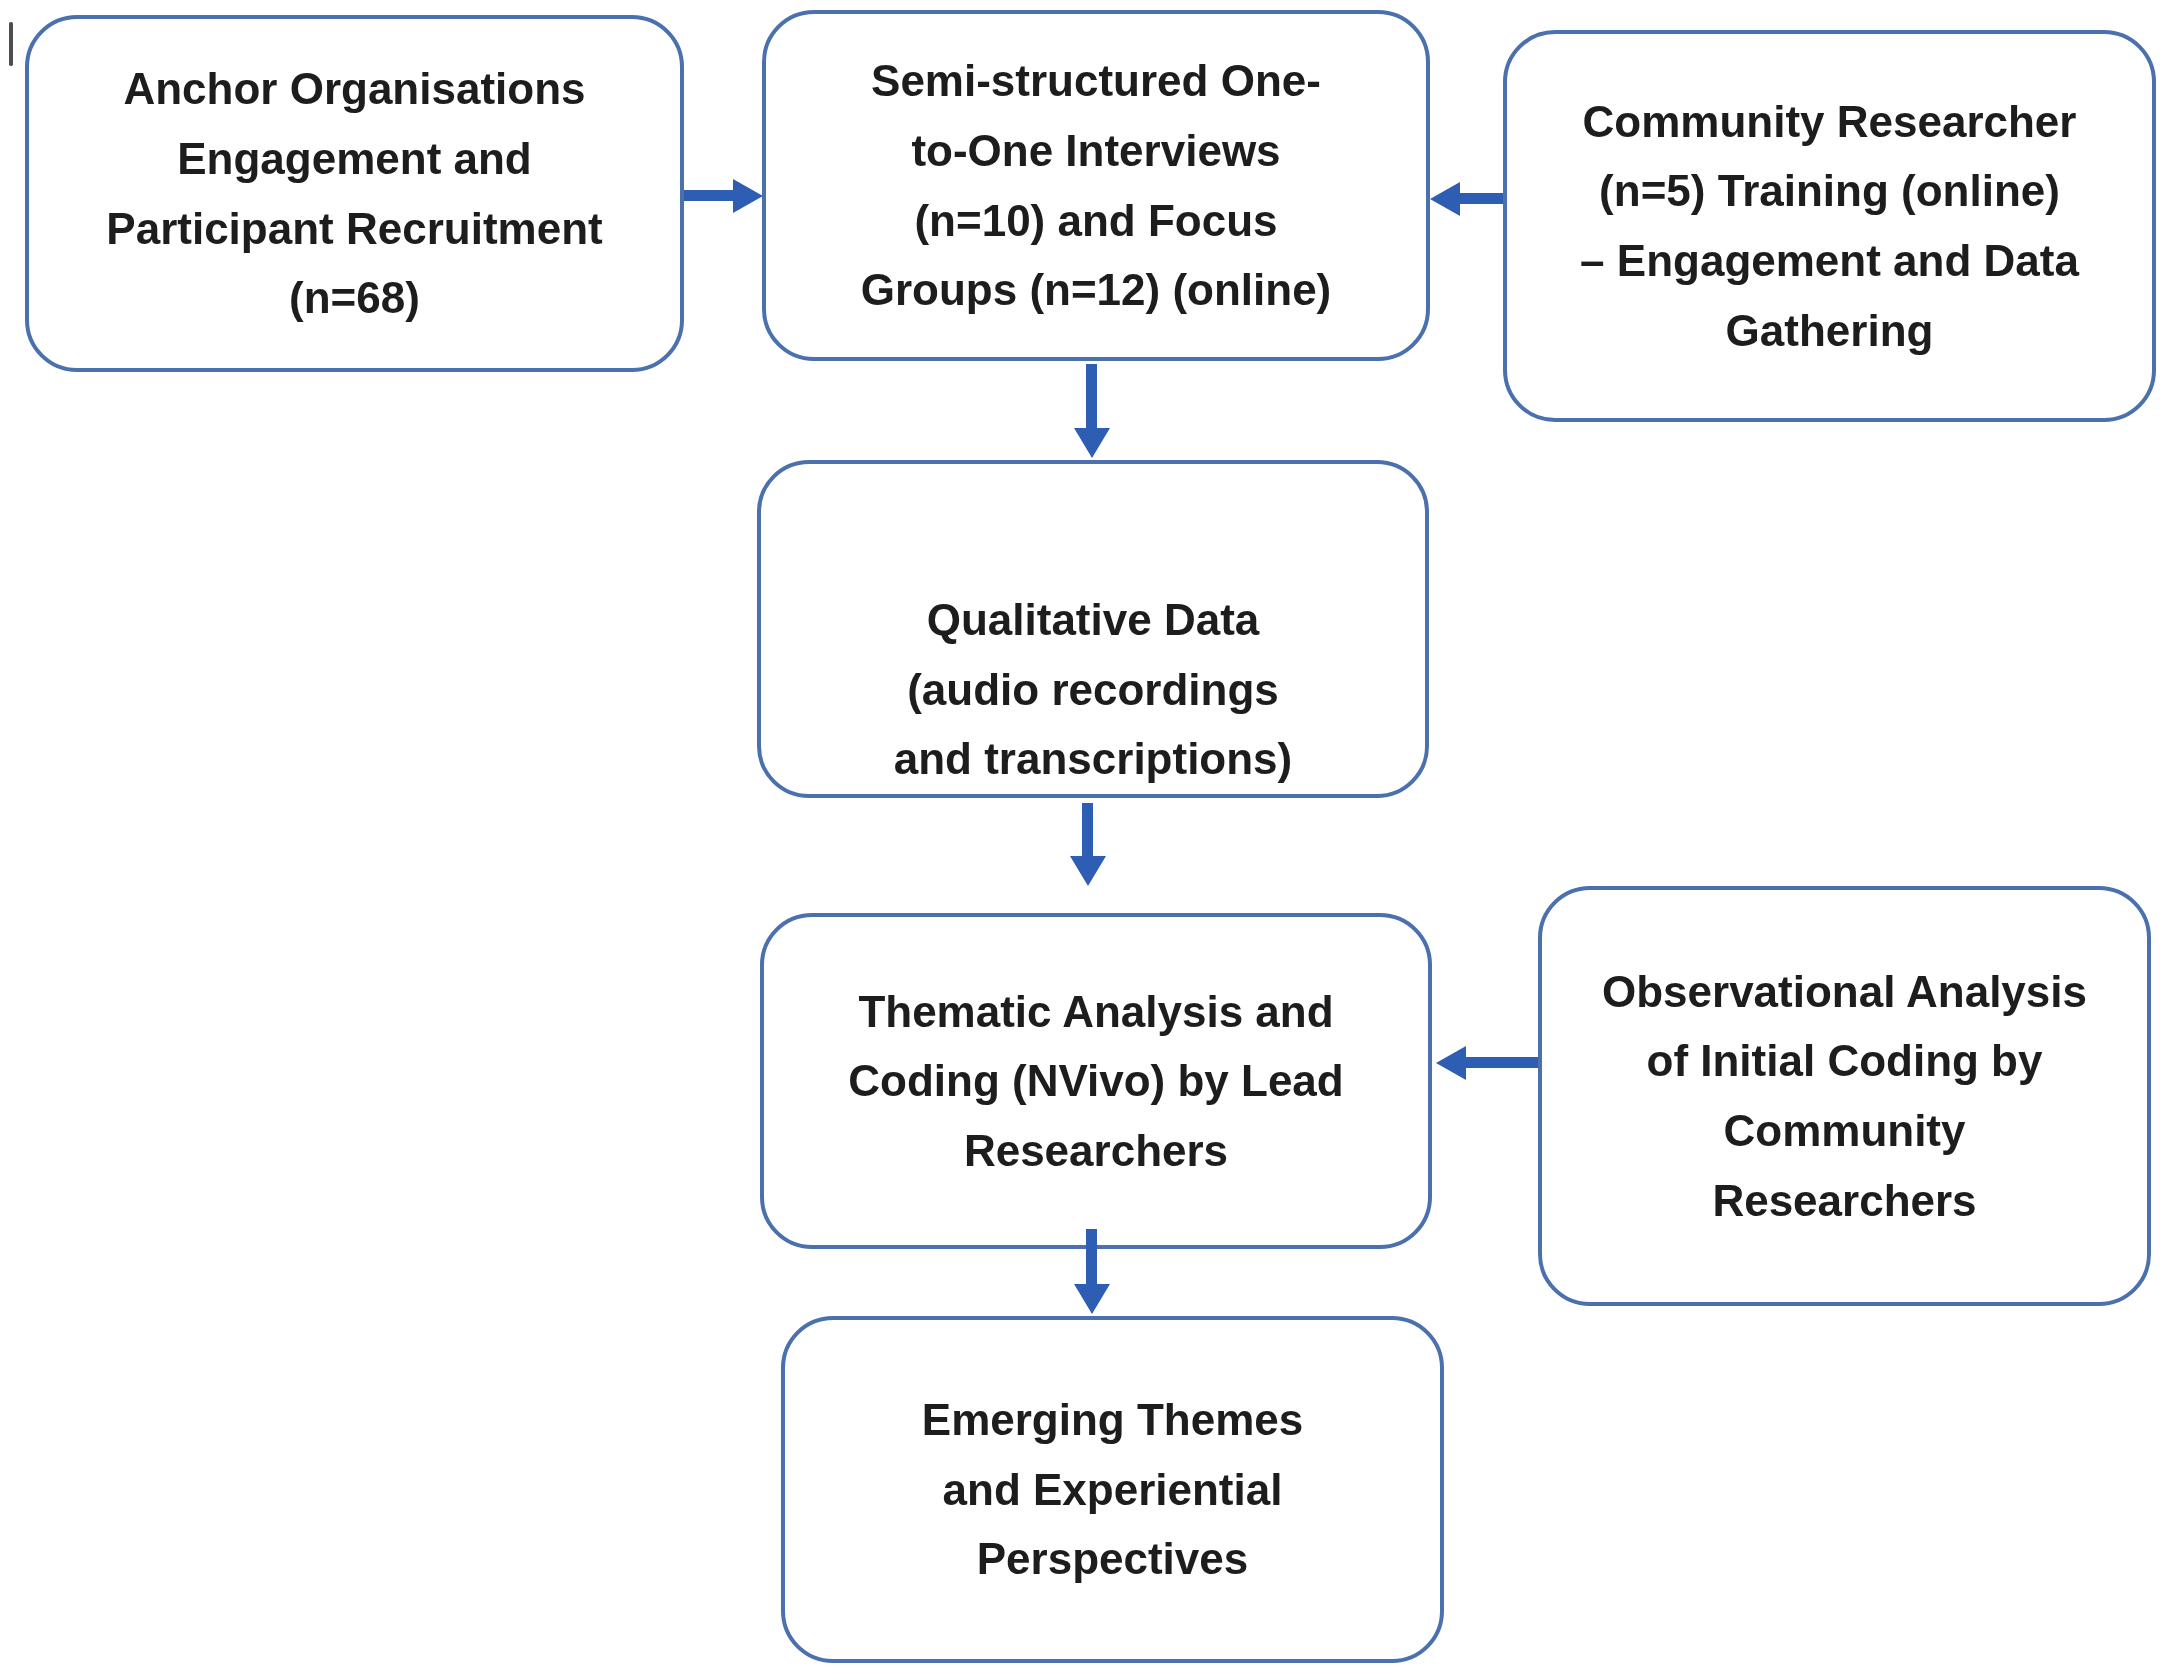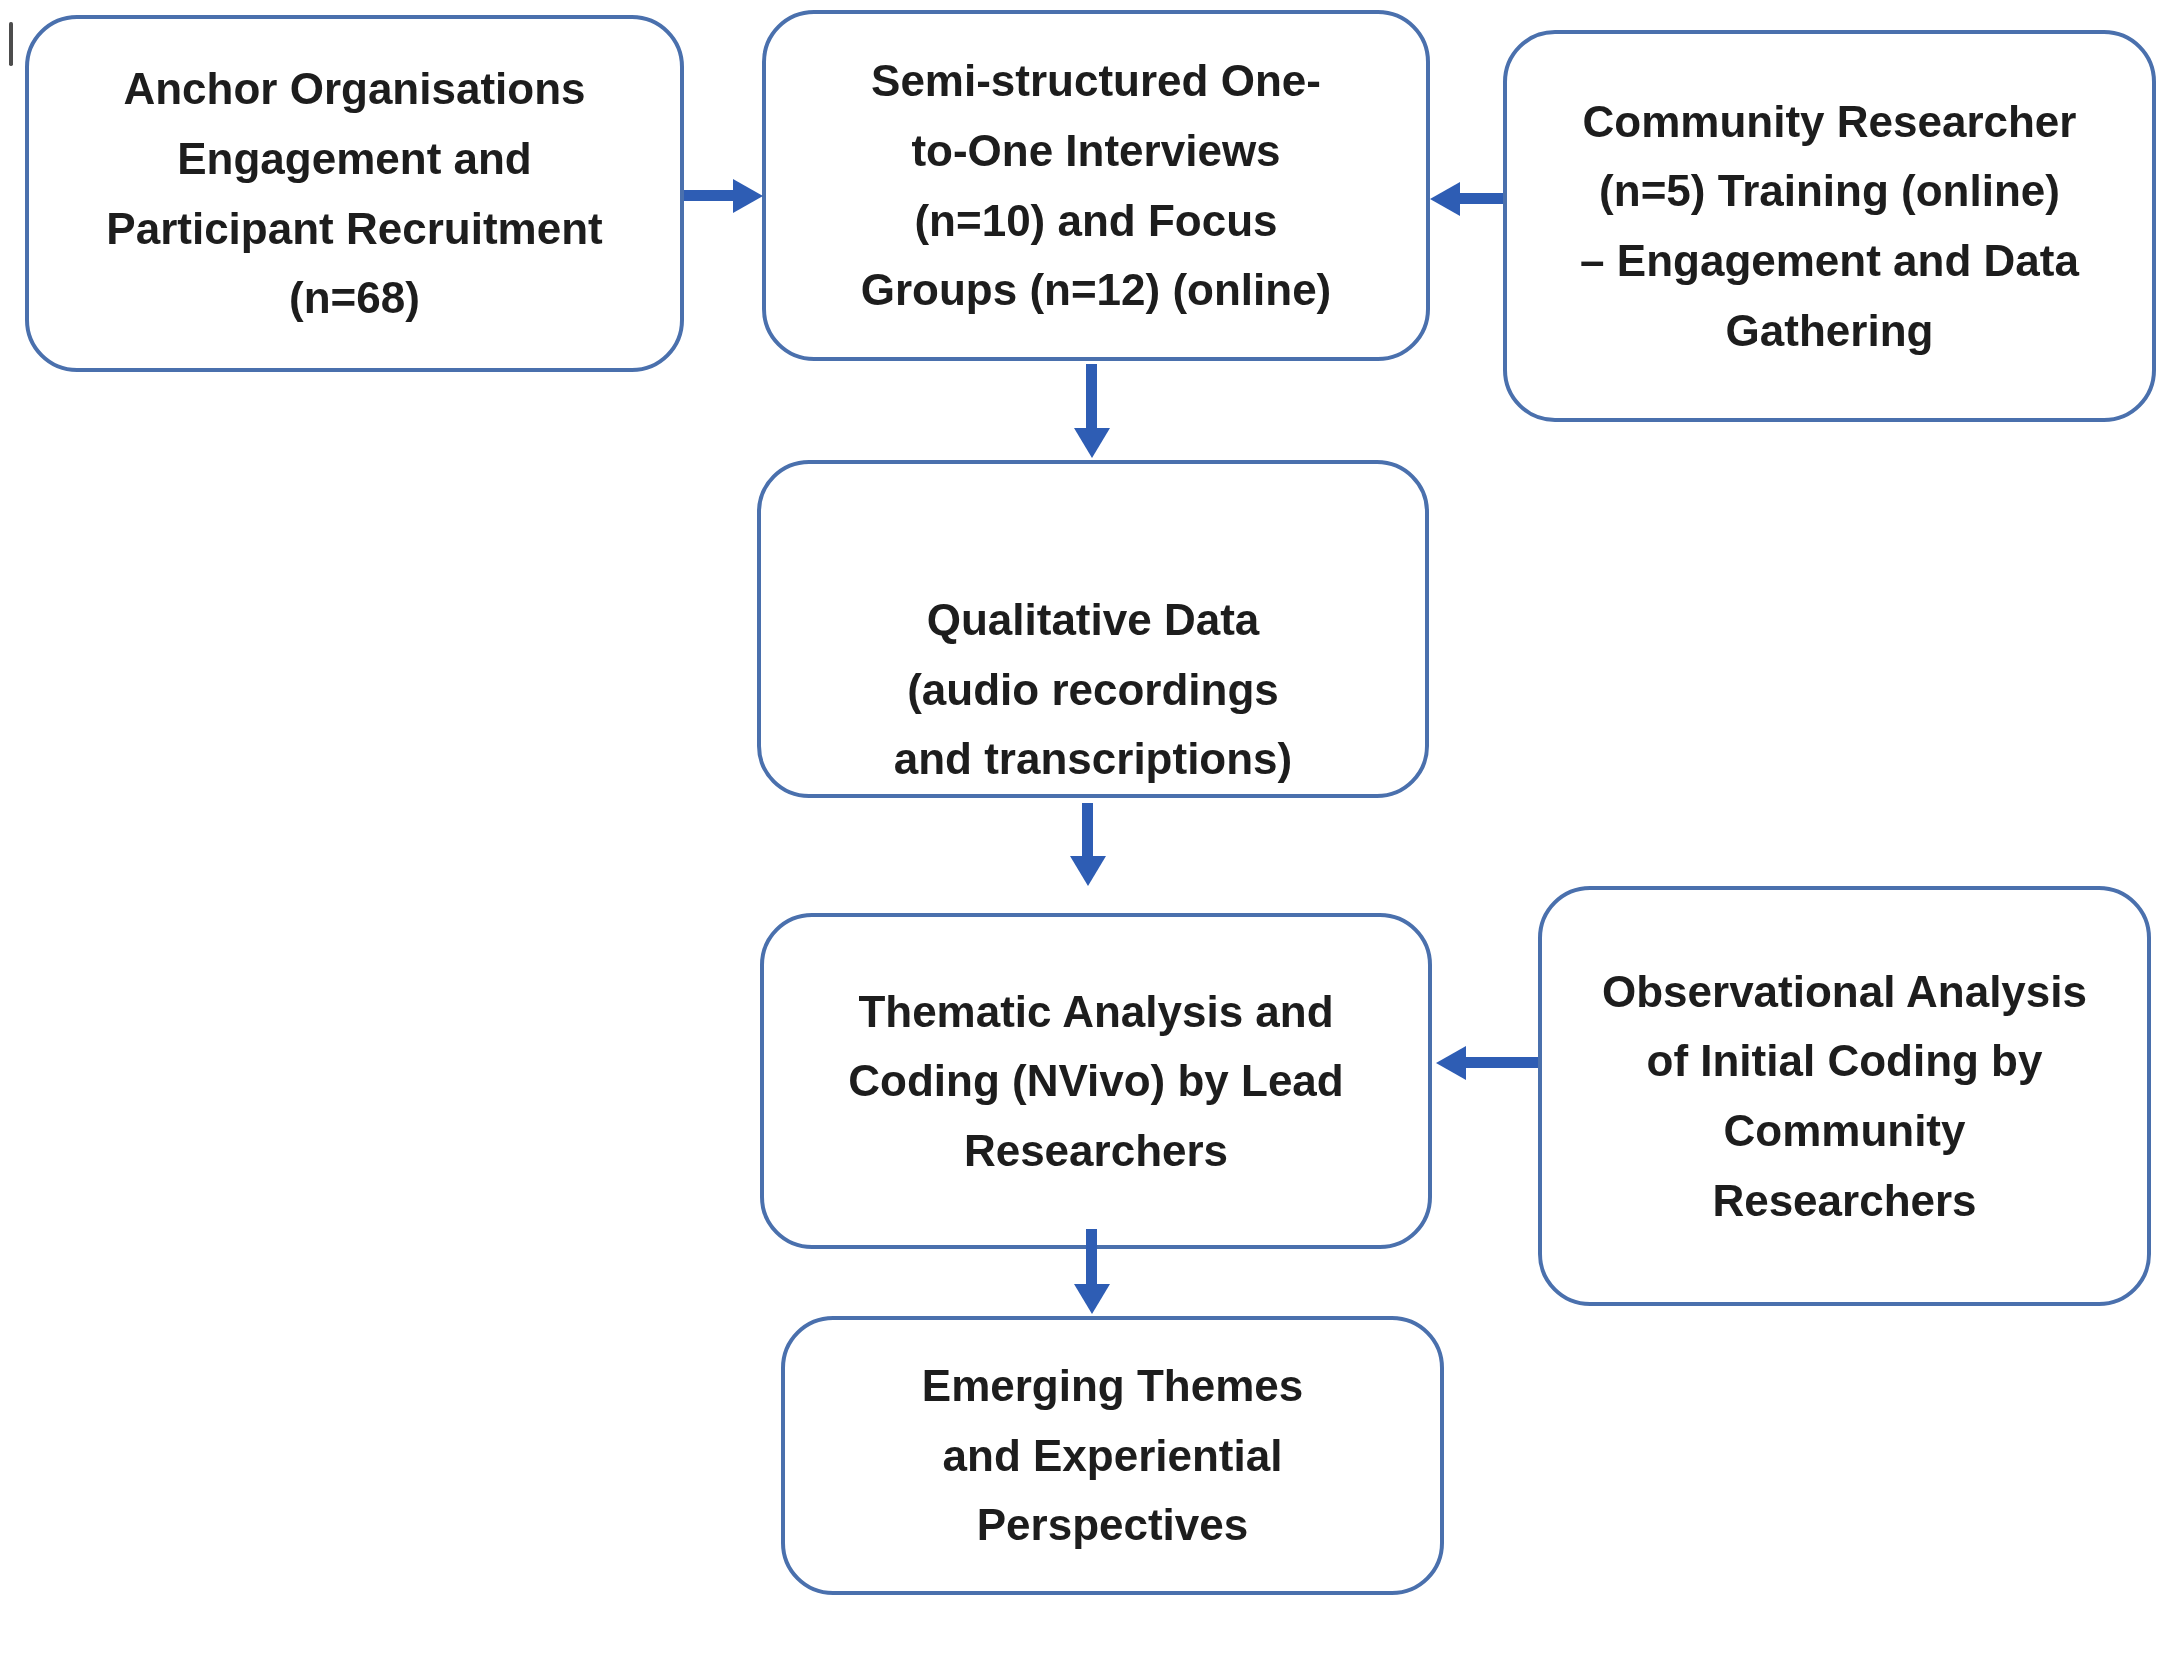--- a/index.html
+++ b/index.html
@@ -130,21 +130,21 @@
 
   <div class="node" style="left:1538px; top:886px; width:613px; height:420px;">
     <div class="node-text">
       <span>Observational Analysis</span>
       <span>of Initial Coding by</span>
       <span>Community</span>
       <span>Researchers</span>
     </div>
   </div>
 
-  <div class="node" style="left:781px; top:1316px; width:663px; height:279px;">
+  <div class="node" style="left:781px; top:1316px; width:663px; height:347px;">
     <div class="node-text">
       <span>Emerging Themes</span>
       <span>and Experiential</span>
       <span>Perspectives</span>
     </div>
   </div>
 
   <div class="arrow-h" style="left:684px; top:178px; width:79px;">
     <div class="shaft-h"></div>
     <div class="head-right"></div>

